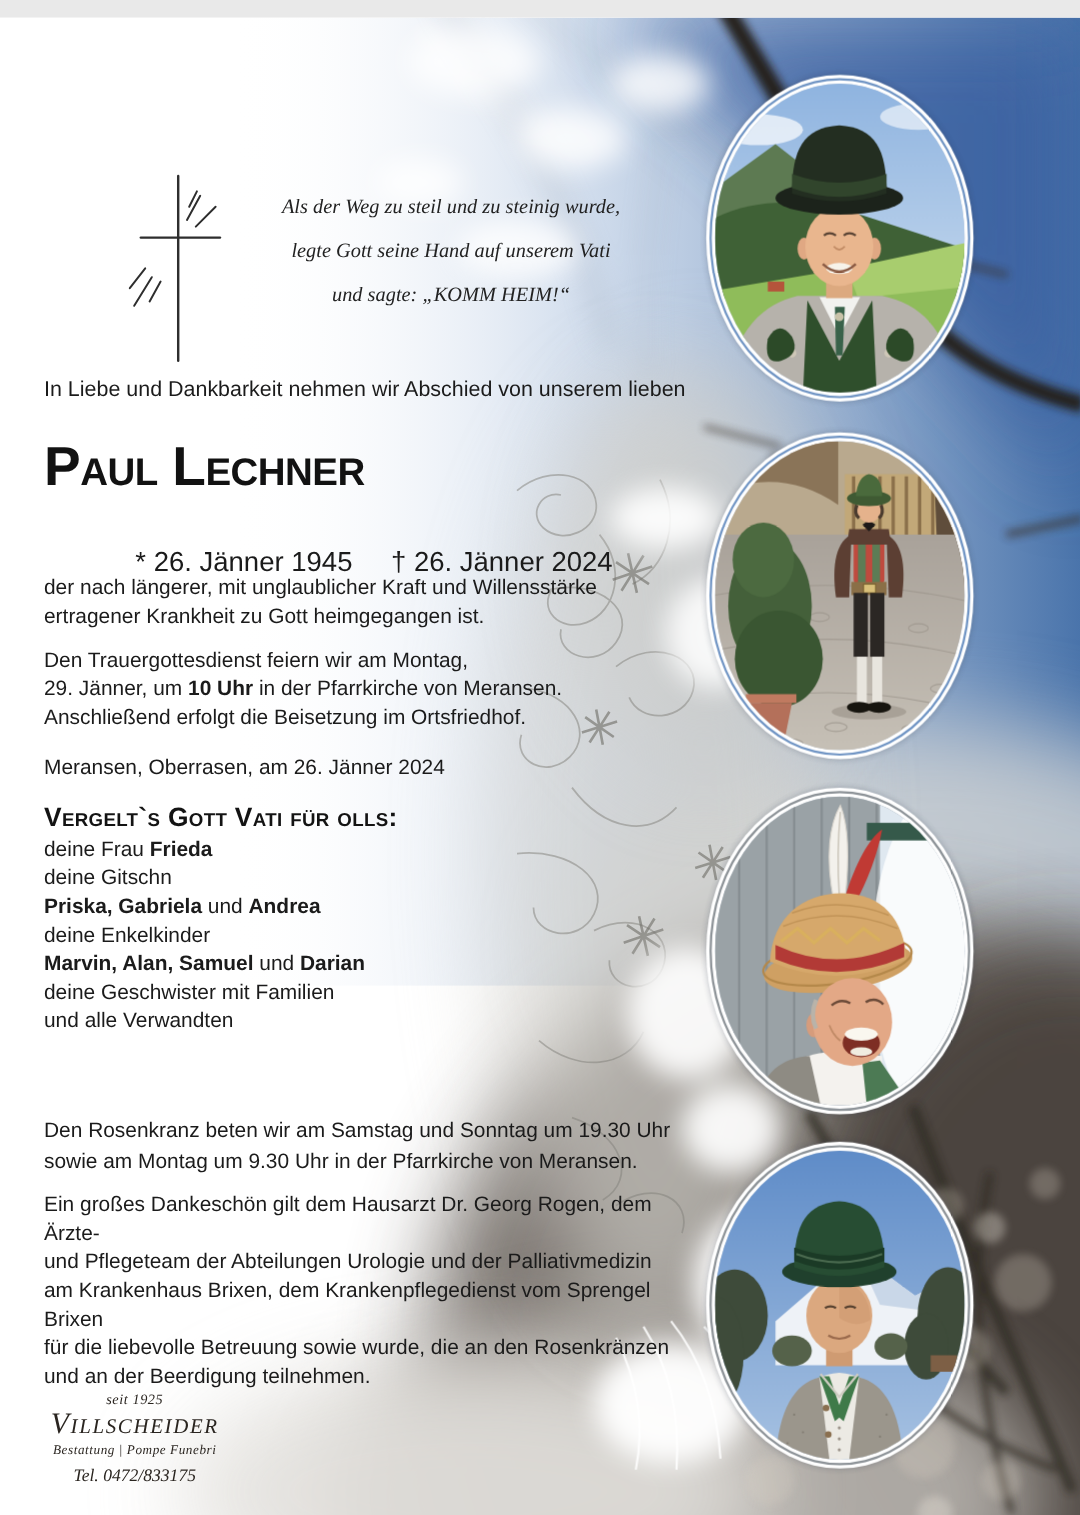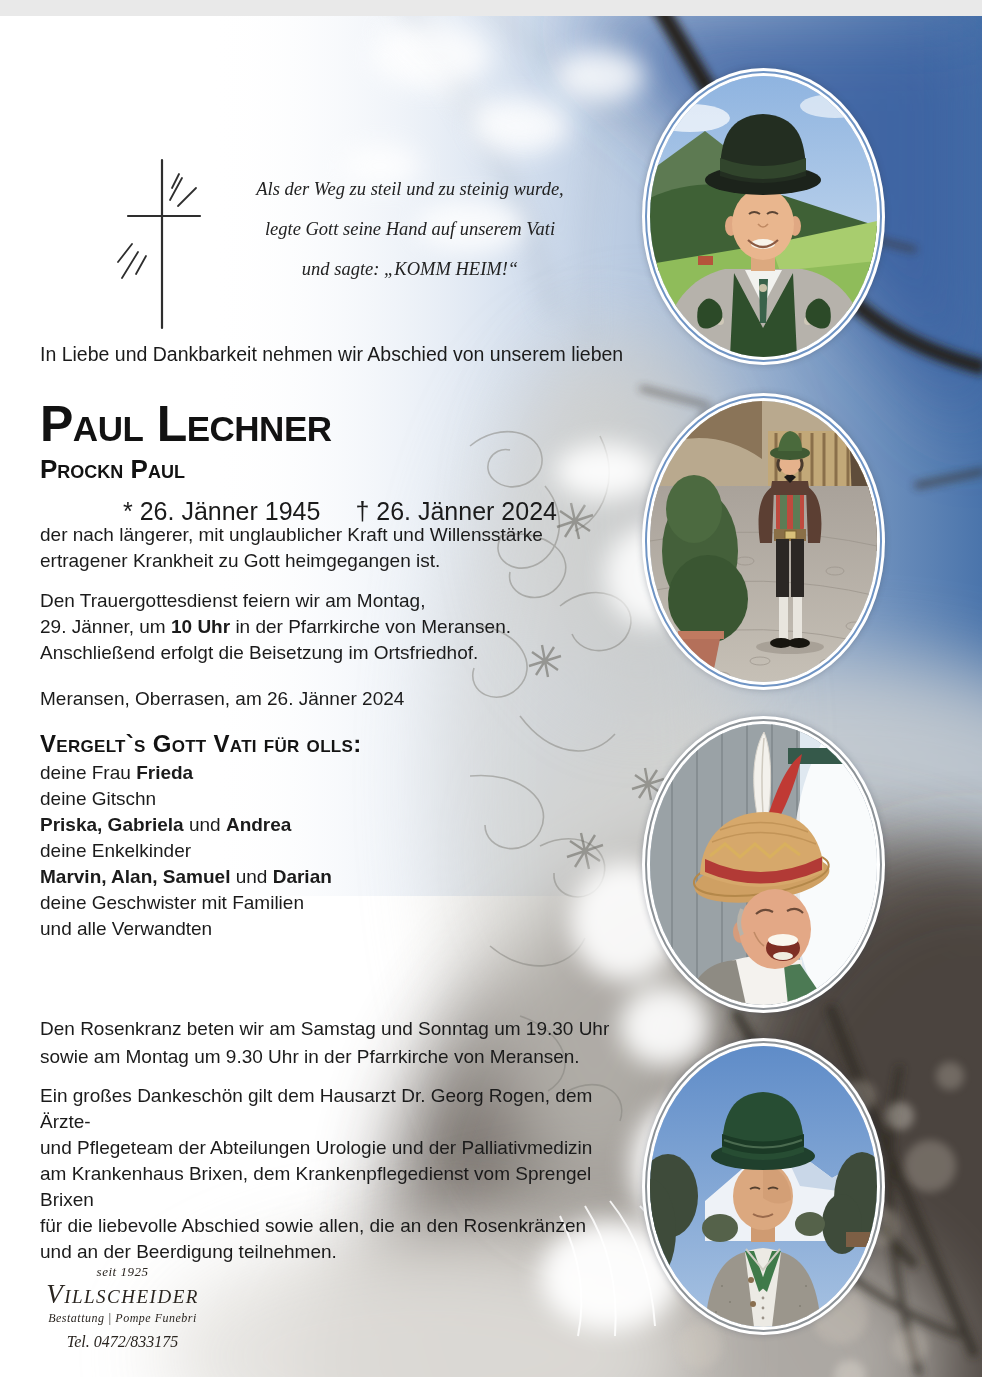--- a/index.html
+++ b/index.html
@@ -187,21 +187,20 @@
   </div>
 
   <div class="layer quote">
     <div>Als der Weg zu steil und zu steinig wurde,</div>
     <div>legte Gott seine Hand auf unserem Vati</div>
     <div>und sagte: „KOMM HEIM!“</div>
   </div>
 
   <div class="block intro">In Liebe und Dankbarkeit nehmen wir Abschied von unserem lieben</div>
   <div class="block name">Paul Lechner</div>
-  <div class="block nickname">Prockn Paul</div>
 
   <div class="block dates">
     <span>* 26. Jänner 1945</span>
     <span>† 26. Jänner 2024</span>
   </div>
 
   <div class="block para illness">
     <div>der nach längerer, mit unglaublicher Kraft und Willensstärke</div>
     <div>ertragener Krankheit zu Gott heimgegangen ist.</div>
   </div>
@@ -227,21 +226,21 @@
 
   <div class="block para rosary">
     <div>Den Rosenkranz beten wir am Samstag und Sonntag um 19.30 Uhr</div>
     <div>sowie am Montag um 9.30 Uhr in der Pfarrkirche von Meransen.</div>
   </div>
 
   <div class="block para thanks">
     <div>Ein großes Dankeschön gilt dem Hausarzt Dr. Georg Rogen, dem Ärzte-</div>
     <div>und Pflegeteam der Abteilungen Urologie und der Palliativmedizin</div>
     <div>am Krankenhaus Brixen, dem Krankenpflegedienst vom Sprengel Brixen</div>
-    <div>für die liebevolle Abschied sowie allen, die an den Rosenkränzen</div>
+    <div>für die liebevolle Betreuung sowie wurde, die an den Rosenkränzen</div>
     <div>und an der Beerdigung teilnehmen.</div>
   </div>
 
   <div class="layer logo">
     <div class="since">seit 1925</div>
     <div class="fh-name">Villscheider</div>
     <div class="fh-sub">Bestattung | Pompe Funebri</div>
     <div class="fh-tel">Tel. 0472/833175</div>
   </div>
 

